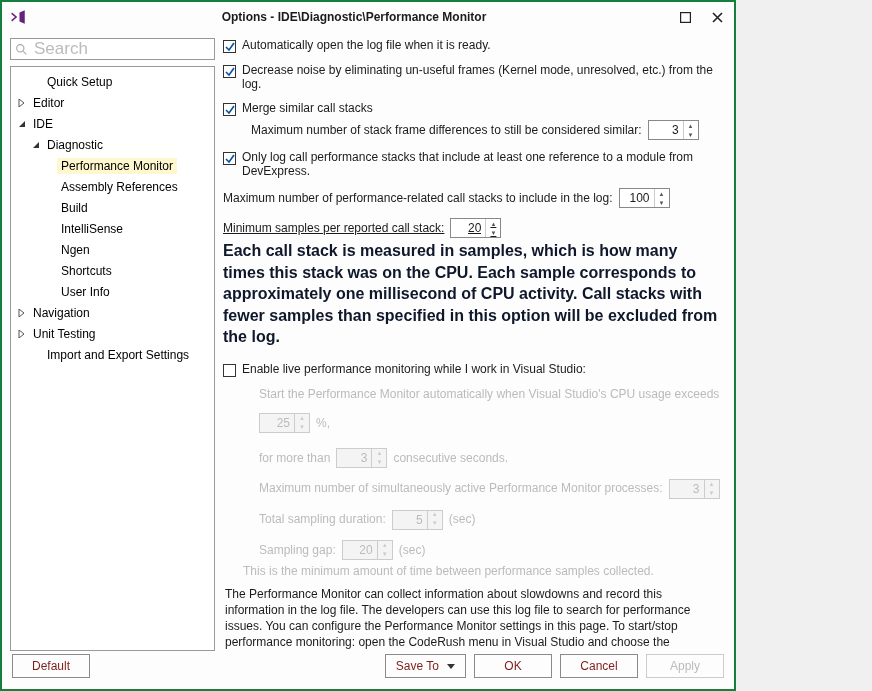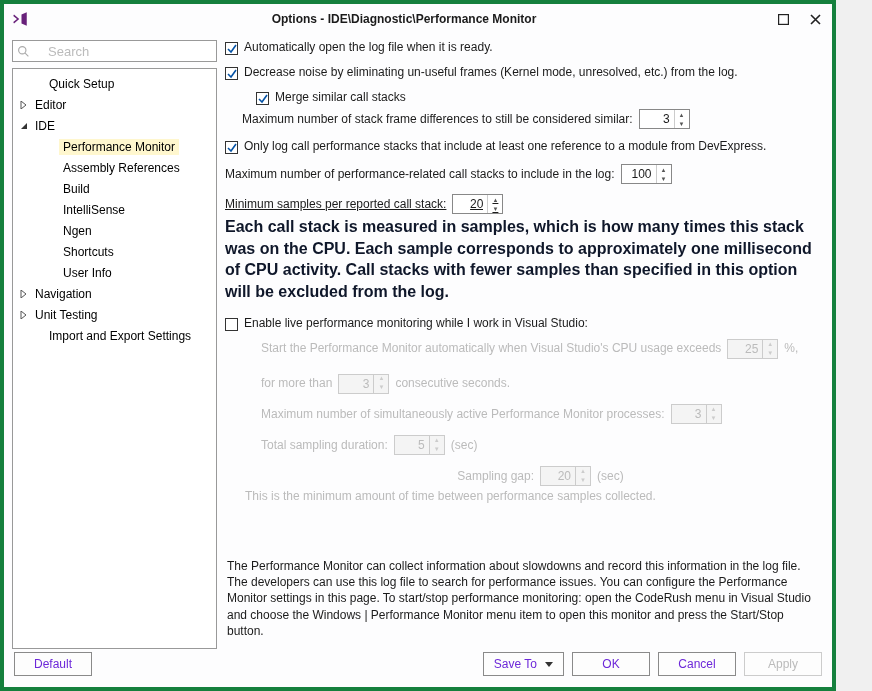--- a/index.html
+++ b/index.html
@@ -4,24 +4,24 @@
 <style>
   * { box-sizing: border-box; }
   body {
     margin: 0;
     font-family: "Segoe UI", Tahoma, sans-serif;
     font-size: 12px;
     background: #f0f0f0;
     color: #000;
   }
   .window {
-    width: 836px;
+    width: 736px;
     height: 691px;
     background: #fdfdfe;
-    border: 4px solid #15803d;
+    border: 2px solid #15803d;
     display: flex;
     flex-direction: column;
     position: relative;
   }
   
   .titlebar {
     height: 30px;
     display: flex;
     align-items: center;
     padding: 0 6px;
@@ -52,23 +52,22 @@
   .search-wrap {
     border: 1px solid #999;
     background:#fff;
     height: 22px;
     display:flex; align-items:center;
     padding: 0 4px;
     margin-bottom: 6px;
   }
   .search-wrap .sicon { color:#999; margin-right:4px; display:flex;}
   .search-wrap input {
-    border:none; outline:none; font-size:13px; width:100%; color:#333;
+    border:none; outline:none; font-size:17px; width:100%; color:#333;
     background:transparent;
-    margin-left:12px;
   }
   .search-wrap input::placeholder { color:#bbb; }
   .tree {
     flex:1;
     border: 1px solid #999;
     background:#fff;
     overflow:auto;
     padding: 4px 0;
   }
   .titem {
@@ -99,21 +98,21 @@
     width:13px; height:13px;
     border:1px solid #333;
     background:#fff;
     display:inline-flex; align-items:center; justify-content:center;
     flex-shrink:0;
     margin-top:2px;
     cursor:pointer;
   }
   .chk.checked svg { display:block; }
   .chk svg { display:none; }
-  .subindent { margin-left: 17px; margin-bottom:10px; display:flex; align-items:center; gap:6px; flex-wrap:wrap;}
+  .subindent { margin-left: 28px; margin-bottom:10px; display:flex; align-items:center; gap:6px; flex-wrap:wrap;}
   .spinner {
     display:inline-flex;
     border:1px solid #888;
     height:20px;
     background:#fff;
   }
   .spinner.disabled { background:#f4f4f4; color:#bbb; border-color:#ccc;}
   .spinner input {
     width:34px; border:none; outline:none; text-align:right;
     padding: 0 4px; font-size:12px; background:transparent; color:inherit;
@@ -135,21 +134,21 @@
   }
   .btn {
     height:24px;
     min-width:78px;
     border:1px solid #8a8a8a;
     background:#fdfdfd;
     font-size:12px;
     cursor:pointer;
     display:inline-flex; align-items:center; justify-content:center;
     padding: 0 10px;
-    color:#6d28d9;
+    color:#7f1d1d;
   }
   .btn.disabled { color:#bbb; border-color:#ccc; cursor:default;}
   .btn.dropdown::after {
     content:""; margin-left:8px;
     border-left:4px solid transparent;
     border-right:4px solid transparent;
     border-top:5px solid #333;
   }
   .spacer { flex:1; }
   .exp-open svg, .exp-closed svg { display:block; }
@@ -207,20 +206,28 @@
           <span class="lbl">Editor</span>
         </div>
         <div class="titem">
           <span class="expander exp-open">
               <svg width="8" height="8" viewBox="0 0 8 8">
                 <path d="M7 1 L7 7 L1 7 Z" fill="#333"></path>
               </svg>
             </span>
           <span class="lbl">IDE</span>
         </div>
+        <div class="titem ind1">
+          <span class="expander exp-open">
+              <svg width="8" height="8" viewBox="0 0 8 8">
+                <path d="M7 1 L7 7 L1 7 Z" fill="#333"></path>
+              </svg>
+            </span>
+          <span class="lbl">Diagnostic</span>
+        </div>
         <div class="titem ind2 selected">
           <span class="expander none"></span>
           <span class="lbl">Performance Monitor</span>
         </div>
         <div class="titem ind2">
             <span class="expander none"></span>
             <span class="lbl">Assembly References</span>
           </div>
         <div class="titem ind2">
             <span class="expander none"></span>
@@ -278,21 +285,21 @@
 
       <div class="row">
         <span class="chk checked">
             <svg width="10" height="10" viewBox="0 0 10 10">
               <path d="M1 5 L4 8 L9 1" stroke="#0552a5" stroke-width="1.6" fill="none"></path>
             </svg>
           </span>
         <span>Decrease noise by eliminating un-useful frames (Kernel mode, unresolved, etc.) from the log.</span>
       </div>
 
-      <div class="row" style="margin-bottom:4px;margin-left:31px;">
+      <div class="row" style="margin-bottom:4px;">
         <span class="chk checked">
             <svg width="10" height="10" viewBox="0 0 10 10">
               <path d="M1 5 L4 8 L9 1" stroke="#0552a5" stroke-width="1.6" fill="none"></path>
             </svg>
           </span>
         <span>Merge similar call stacks</span>
       </div>
       <div class="subindent">
         <span>Maximum number of stack frame differences to still be considered similar:</span>
         <span class="spinner">
@@ -379,21 +386,21 @@
         <span class="spinner disabled">
           <input disabled="" value="5" style="">
           <span class="spbtns">
               <span class="spbtn">▲</span>
               <span class="spbtn">▼</span>
             </span>
         </span>
         <span>(sec)</span>
       </div>
 
-      <div class="live-block disabled-txt" style="margin-bottom:2px;justify-content:center;">
+      <div class="live-block disabled-txt" style="margin-bottom:2px;">
         <span>Sampling gap:</span>
         <span class="spinner disabled">
           <input disabled="" value="20" style="">
           <span class="spbtns">
               <span class="spbtn">▲</span>
               <span class="spbtn">▼</span>
             </span>
         </span>
         <span>(sec)</span>
       </div>

